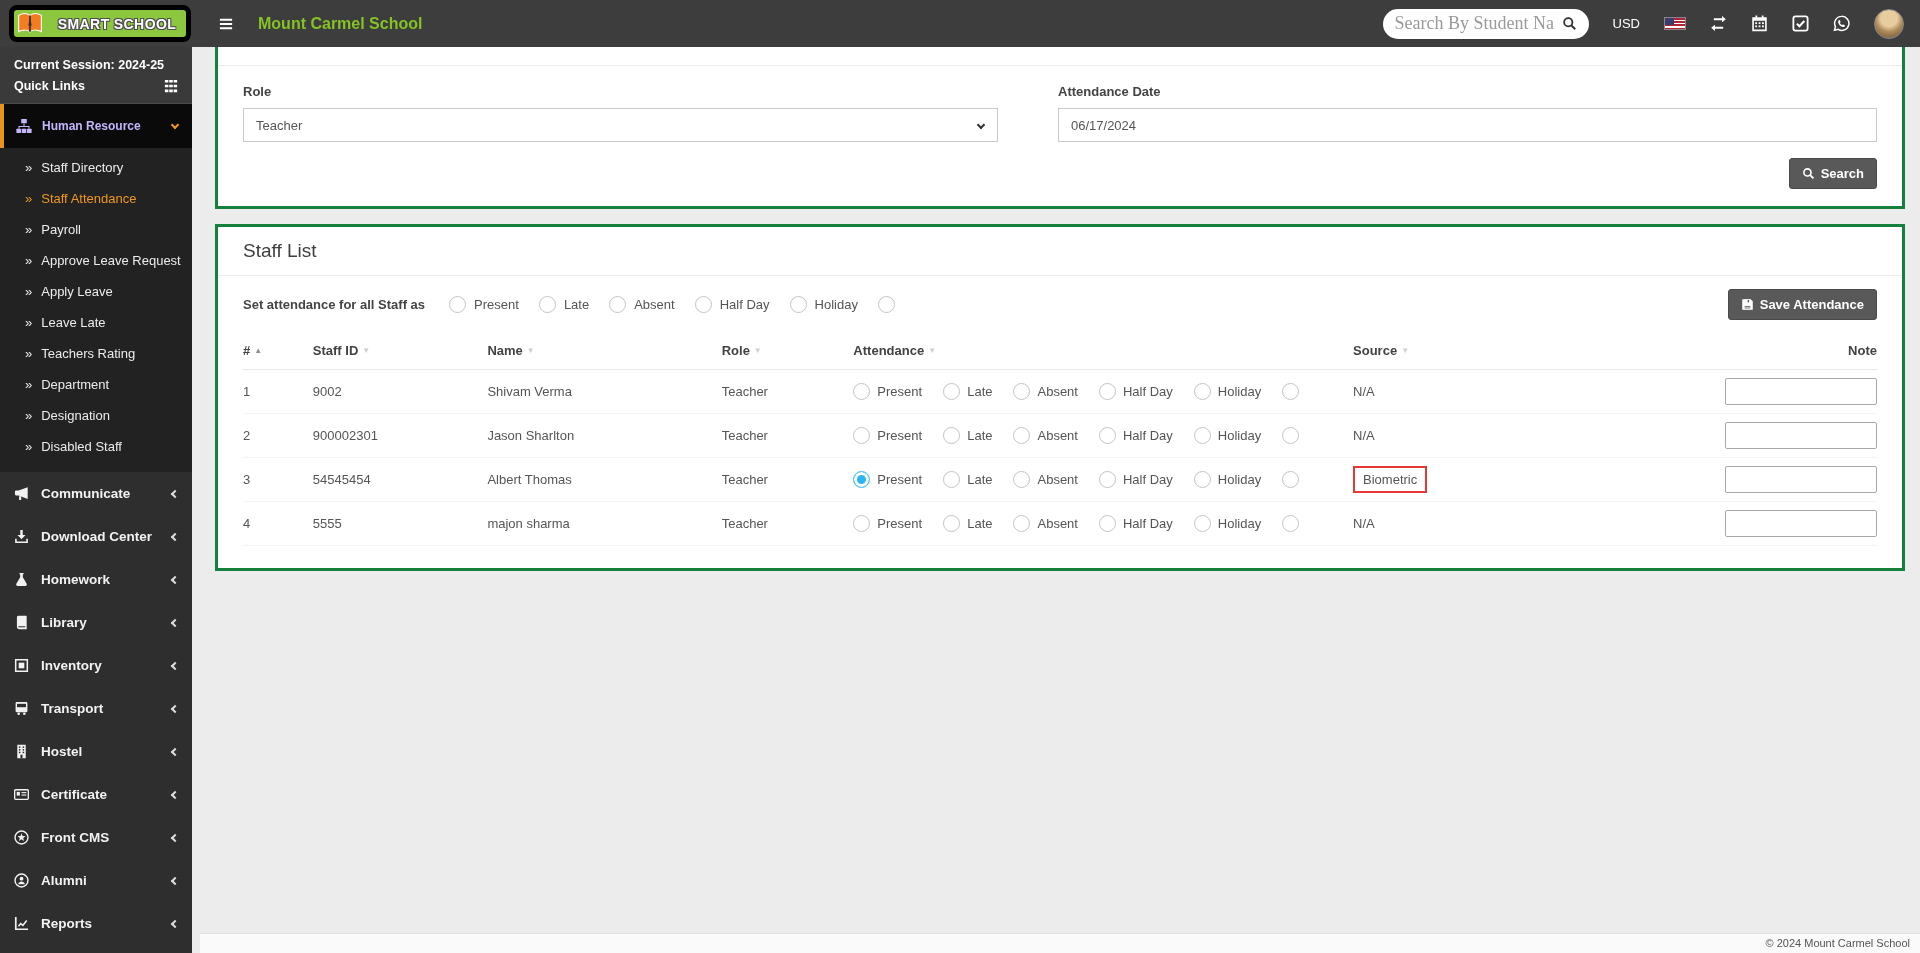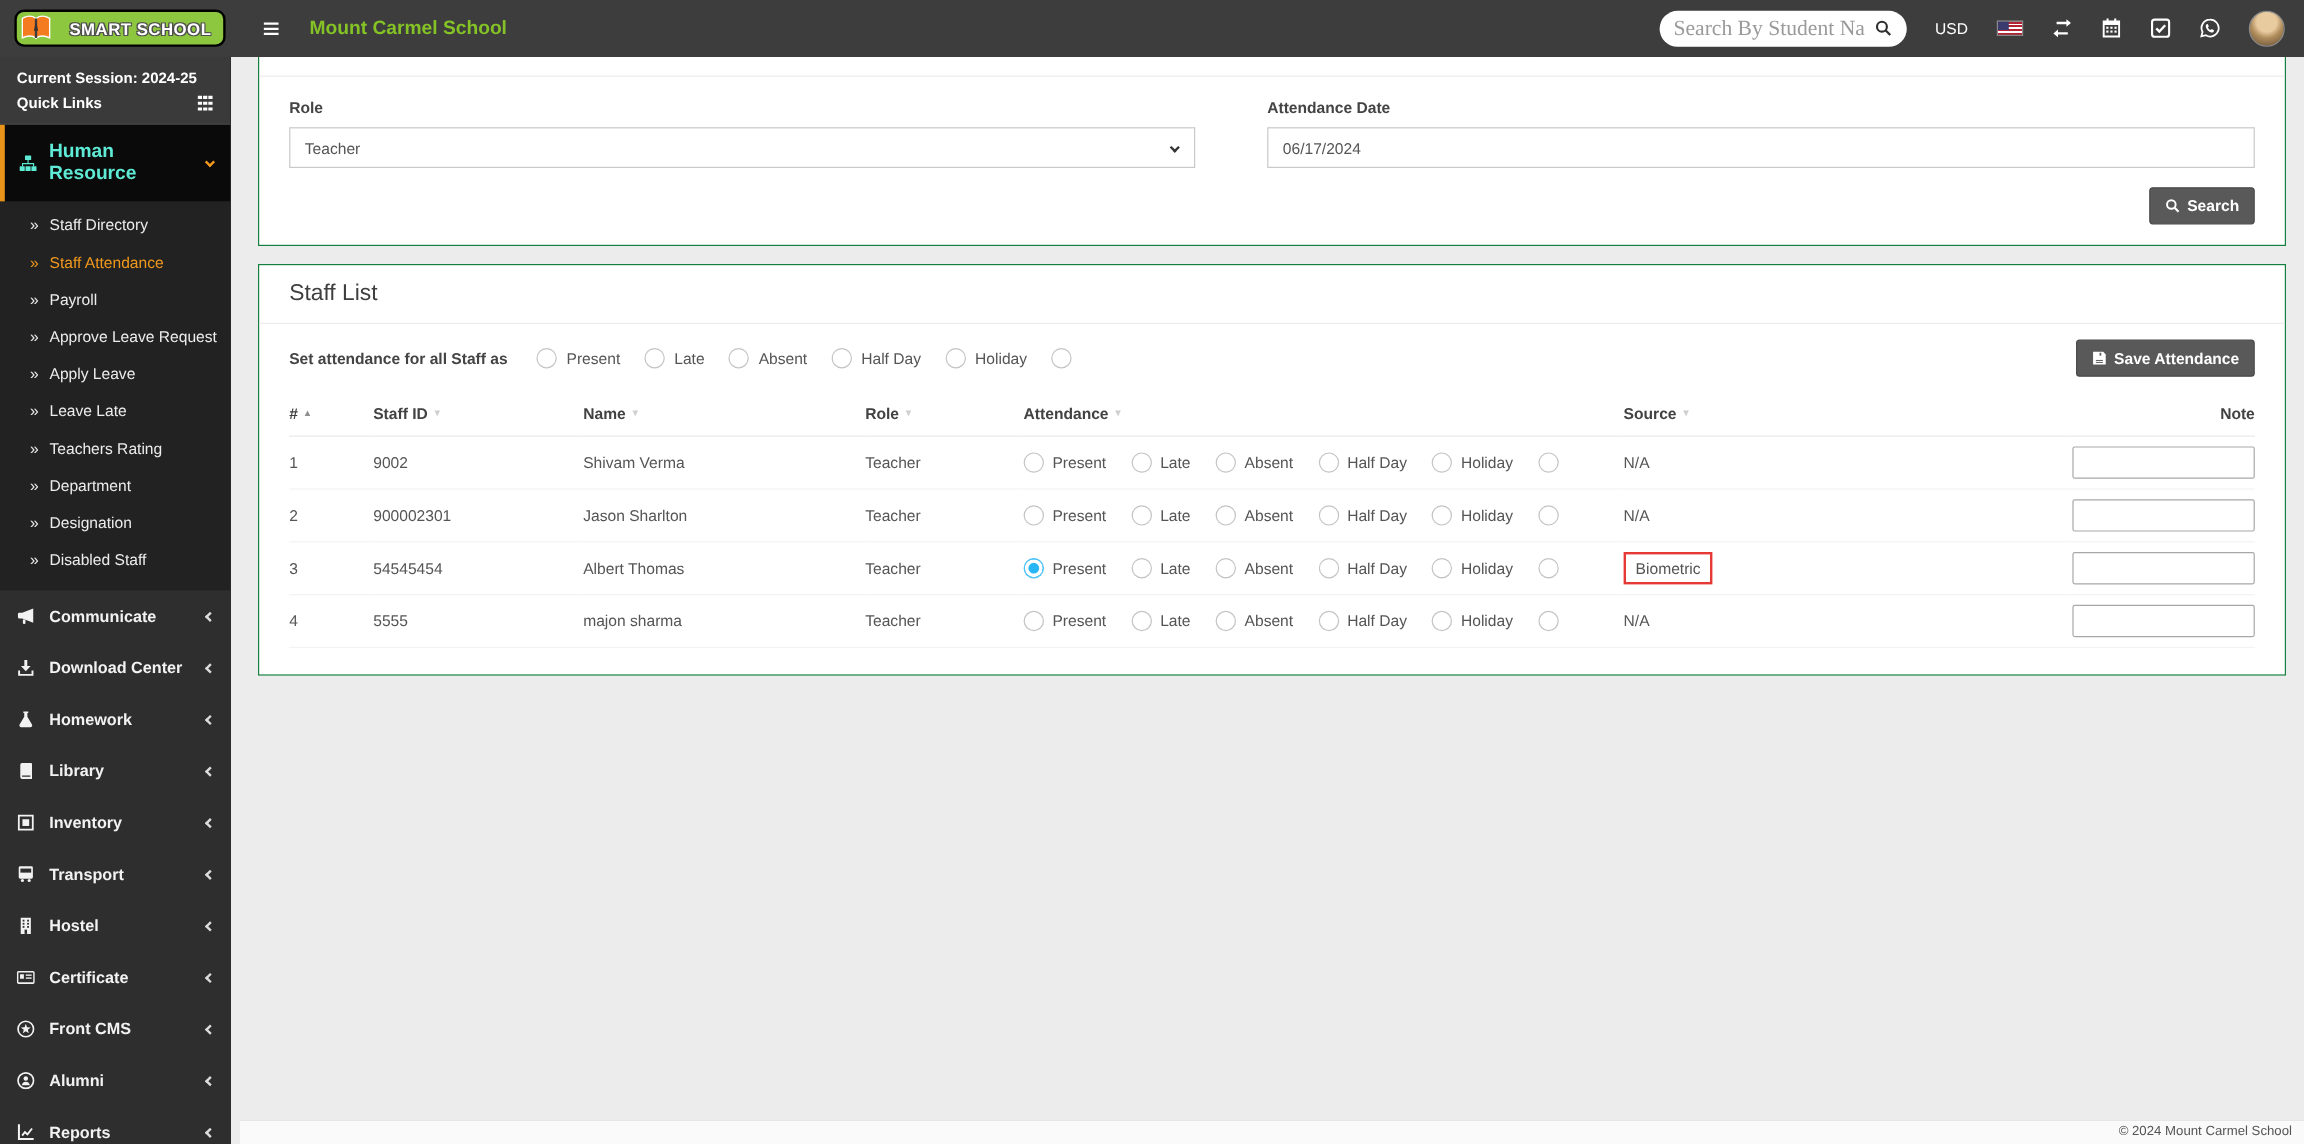--- a/index.html
+++ b/index.html
@@ -2,21 +2,21 @@
 <html><head>
 <meta charset="utf-8">
 <style>
   *{box-sizing:border-box;margin:0;padding:0}
   html,body{width:1920px;height:953px;overflow:hidden}
   body{font-family:"Liberation Sans",sans-serif;font-size:13px;background:#ececec;color:#555;position:relative}
 
   
   .navbar{position:fixed;top:0;left:0;right:0;height:47px;background:#3d3d3d;display:flex;align-items:center;z-index:50}
   .logo-wrap{width:200px;display:flex;justify-content:center;align-items:center}
-  .logo-pill{background:#8dc63f;border:2px solid #000000;border-radius:8px;display:flex;align-items:center;gap:15px;padding:2px 10px 2px 3px;cursor:pointer}
+  .logo-pill{background:#8dc63f;border:5px solid #000000;border-radius:8px;display:flex;align-items:center;gap:15px;padding:2px 10px 2px 3px;cursor:pointer}
   .logo-book{width:26px;height:23px;flex:0 0 auto}
   .logo-text{color:#fff;font-weight:bold;font-size:14px;letter-spacing:.4px;white-space:nowrap;
     text-shadow:1px 1px 0 #4e4e4e,-1px 1px 0 #4e4e4e,1px -1px 0 #4e4e4e,-1px -1px 0 #4e4e4e}
   .hamburger{margin-left:18px;color:#fff;cursor:pointer;display:flex;align-items:center}
   .hamburger svg{width:16px;height:14px}
   .school-title{color:#84c225;font-size:16px;font-weight:bold;margin-left:24px}
   .nav-right{margin-left:auto;display:flex;align-items:center;gap:24px;padding-right:16px;color:#fff}
   .search-pill{background:#fff;border-radius:16px;height:30px;width:206px;display:flex;align-items:center;padding:0 12px;gap:8px}
   .search-pill input{border:0;outline:0;flex:1;min-width:0;font-size:18px;color:#000000;font-family:Liberation Serif, serif;background:transparent}
   .search-pill input::placeholder{color:#9a9a9a}
@@ -28,38 +28,38 @@
   .avatar{width:30px;height:30px;border-radius:50%;cursor:pointer;border:1px solid #8a8a8a;
     background:radial-gradient(circle at 50% 30%,#e9cba0 0 34%,#b08d5c 55%,#5f4a33 100%)}
 
   
   .sidebar{position:fixed;top:47px;left:0;bottom:0;width:192px;background:#2e2e2e;color:#ececec;z-index:40;overflow:hidden}
   .session-block{background:#3a3a3a;padding:8px 14px 9px;border-bottom:1px solid #4a4a4a}
   .session-line{color:#fff;font-weight:bold;font-size:12.5px;padding:3px 0}
   .quick-links{display:flex;justify-content:space-between;align-items:center;color:#fff;font-weight:bold;font-size:12.5px;padding:4px 0 1px}
   .quick-links .ic{width:14px;height:14px;color:#fff;cursor:pointer}
   .group-active{background:#0a0a0a;border-left:4px solid #e8941a;display:flex;align-items:center;gap:10px;
-    padding:14px 14px 14px 12px;color:#5eead4;font-weight:bold;font-size:16px;cursor:pointer}
+    padding:14px 14px 14px 12px;color:#c4b5fd;font-weight:bold;font-size:12px;cursor:pointer}
   .group-active .ic{width:16px;height:16px}
   .group-active .chev{margin-left:auto;color:#f0981c}
   .submenu{background:#222;padding:4px 0 10px}
   .submenu-item{display:flex;align-items:center;gap:9px;padding:8px 10px 8px 25px;color:#ececec;font-size:13px;cursor:pointer}
   .submenu-item .arrows{font-size:13px;line-height:1}
   .submenu-item.active{color:#f0981c}
   .group{display:flex;align-items:center;gap:12px;height:43px;padding:0 14px;font-weight:bold;font-size:13.5px;color:#f2f2f2;cursor:pointer}
   .group .ic{width:15px;height:15px}
   .group .chev{margin-left:auto;color:#dcdcdc}
 
   .chev{display:inline-block;width:6px;height:6px;border-right:2px solid currentColor;border-bottom:2px solid currentColor}
   .chev-down{transform:rotate(45deg);margin-top:-3px}
   .chev-left{transform:rotate(135deg)}
 
   
   .main{margin-left:200px;padding:14px 15px 0;height:906px;position:relative}
-  .card{background:#fff;border:1px solid #15803d;margin-bottom:15px}
+  .card{background:#fff;border:3px solid #15803d;margin-bottom:15px}
   .card-title{font-size:19px;color:#3f3f3f;padding:13px 25px;border-bottom:1px solid #ececec}
   .criteria-body{display:flex;gap:60px;padding:18px 25px 6px}
   .field label{display:block;font-weight:bold;font-size:13px;color:#444;margin-bottom:9px}
   .field-role{flex:0 0 755px}
   .field-date{flex:1}
   .select{position:relative;height:34px;border:1px solid #c9c9c9;display:flex;align-items:center;padding:0 30px 0 12px;color:#555;cursor:pointer;background:#fff}
   .select .chev{position:absolute;right:13px;top:13px;color:#333;transform:rotate(45deg)}
   .text-input{width:100%;height:34px;border:1px solid #c9c9c9;padding:0 12px;font-size:13px;color:#555;font-family:inherit;outline:none}
   .criteria-footer{display:flex;justify-content:flex-end;padding:10px 25px 17px}
   .btn{background:#595959;color:#fff;border:1px solid #4a4a4a;border-radius:3px;font-size:13px;font-weight:bold;

